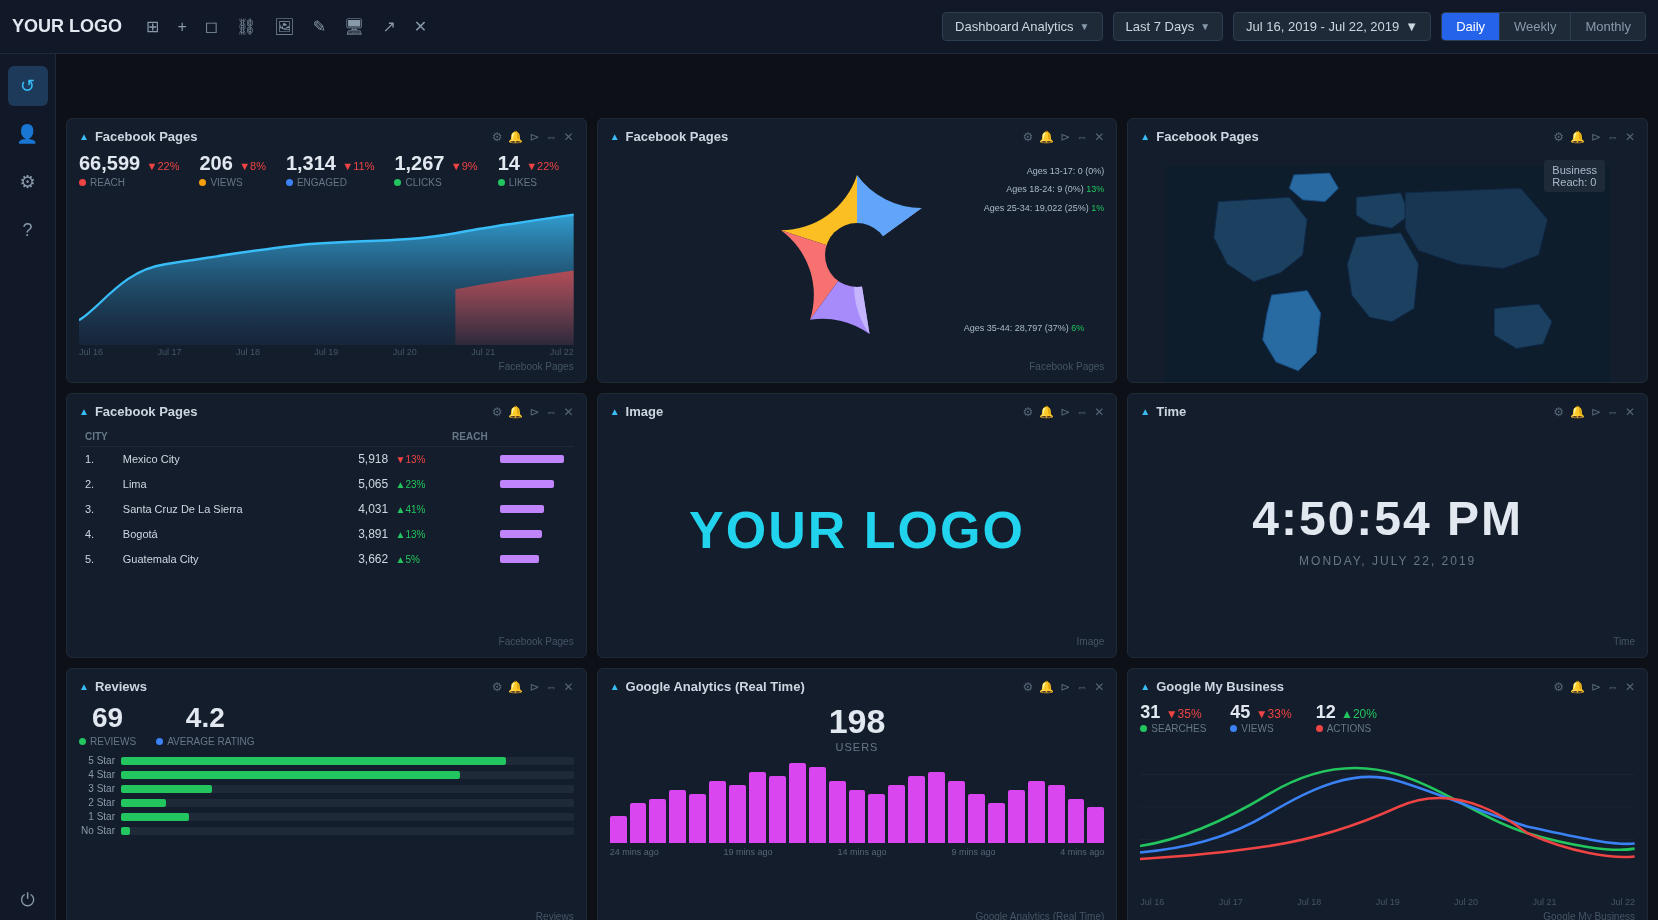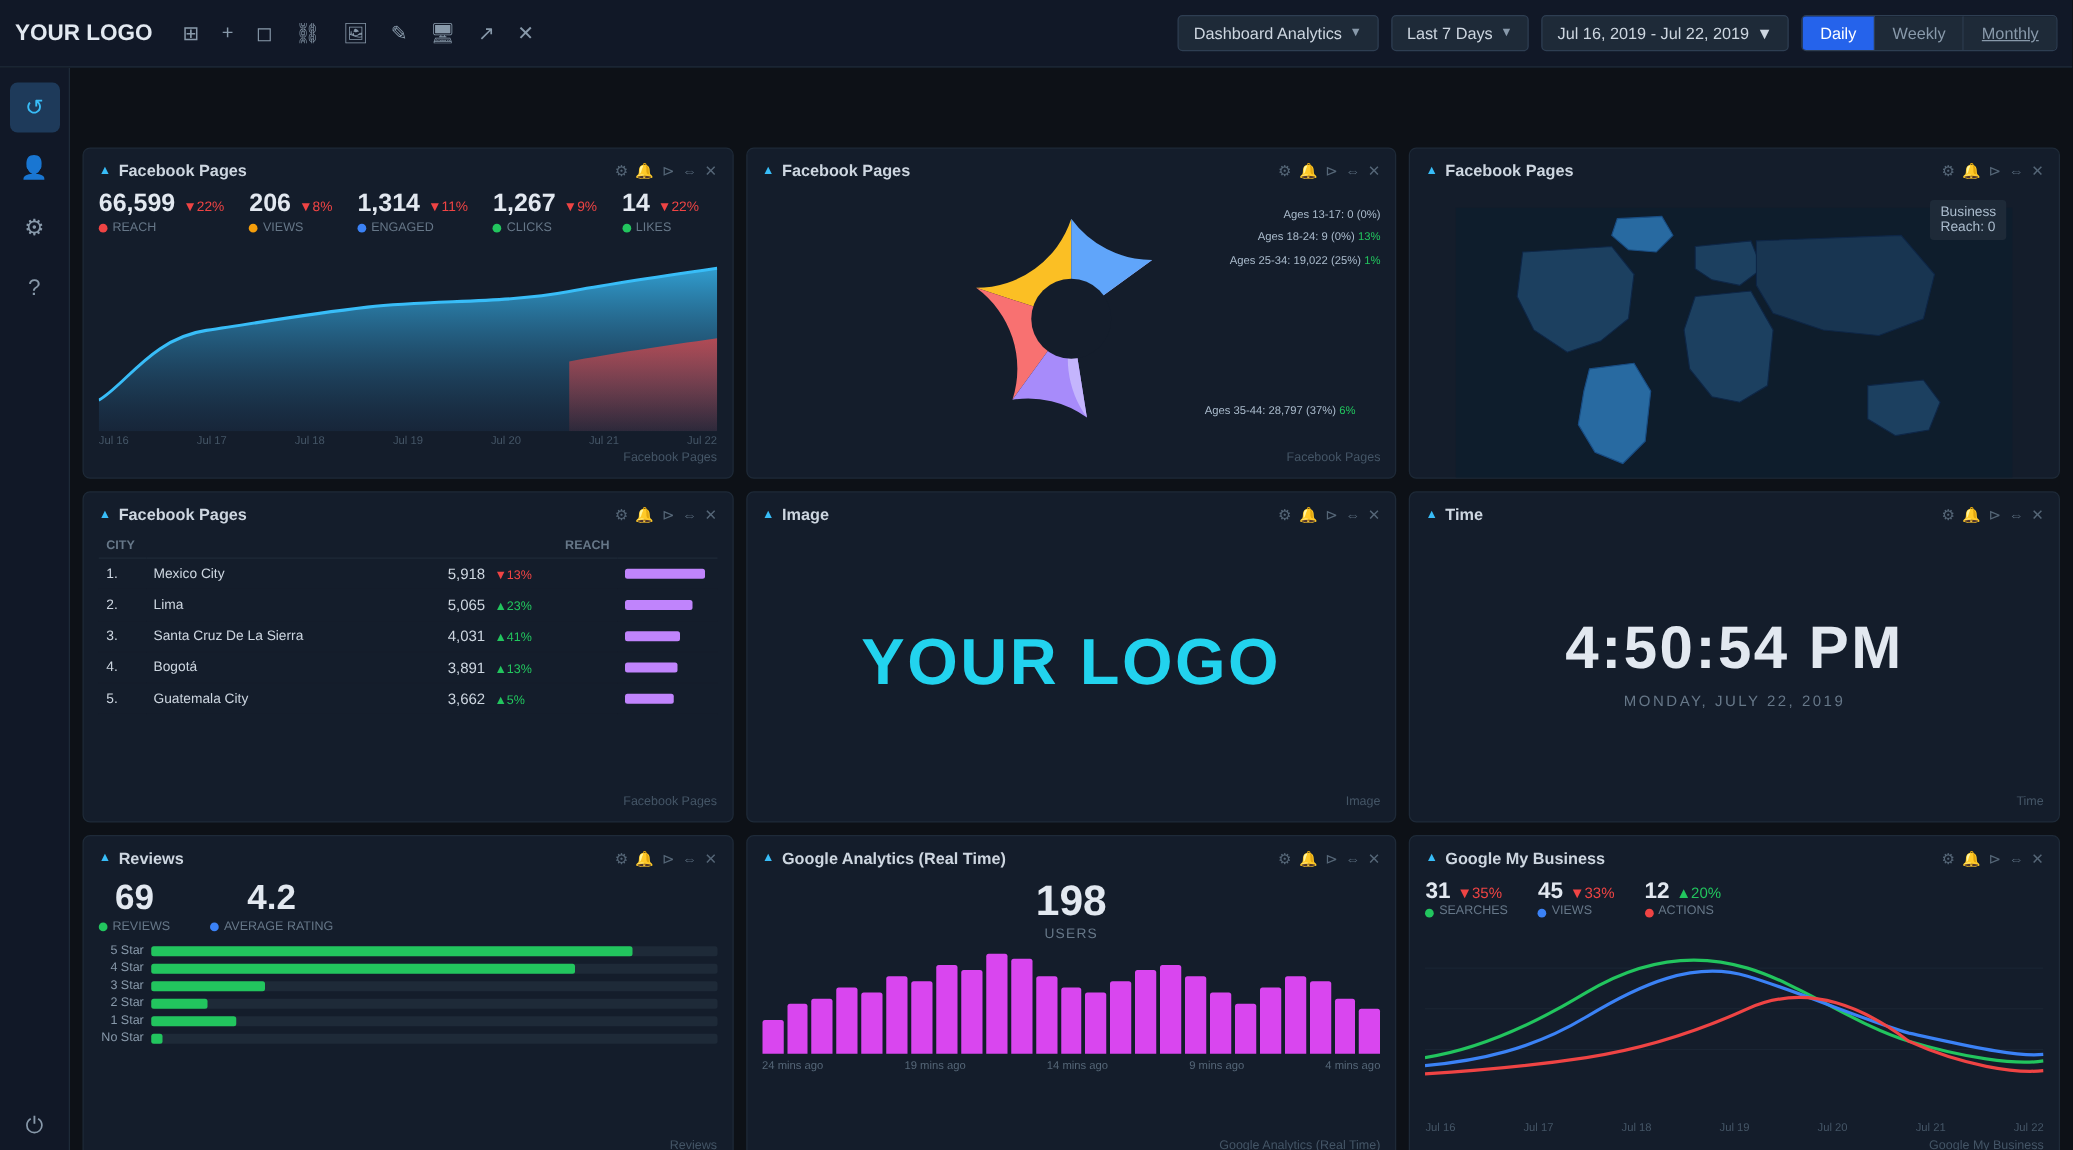--- a/index.html
+++ b/index.html
@@ -73,21 +73,21 @@
     }
     .period-btn {
       background: #1e2a38;
       border: none;
       color: #8899aa;
       padding: 6px 14px;
       cursor: pointer;
       font-size: 13px;
       border-right: 1px solid #2e3e52;
     }
-    .period-btn:last-child { border-right: none; text-decoration: underline; }
+    .period-btn:last-child { border-right: none; }
     .period-btn.active {
       background: #2563eb;
       color: #fff;
     }
 
     
     .sidebar {
       position: fixed;
       top: 54px;
       left: 0;
@@ -308,21 +308,21 @@
     .time-date {
       font-size: 12px;
       color: #667788;
       letter-spacing: 2px;
       text-transform: uppercase;
     }
 
     
     .reviews-stats {
       display: flex;
-      gap: 32px;
+      gap: 20px;
       margin-bottom: 8px;
       align-items: center;
     }
     .review-stat { text-align: center; }
     .review-num {
       font-size: 28px;
       font-weight: 700;
       color: #e2e8f0;
     }
     .review-label {
@@ -392,21 +392,21 @@
       font-weight: 700;
       color: #e2e8f0;
     }
     .gmb-change { font-size: 12px; margin-left: 2px; }
     .gmb-change.down { color: #ef4444; }
     .gmb-change.up { color: #22c55e; }
     .gmb-lbl {
       font-size: 10px;
       color: #667788;
       display: flex;
-      align-items: flex-end;
+      align-items: center;
       gap: 4px;
     }
 
     
     .line-chart-area { flex: 1; }
     .x-labels {
       display: flex;
       justify-content: space-between;
       font-size: 9px;
       color: #445566;

